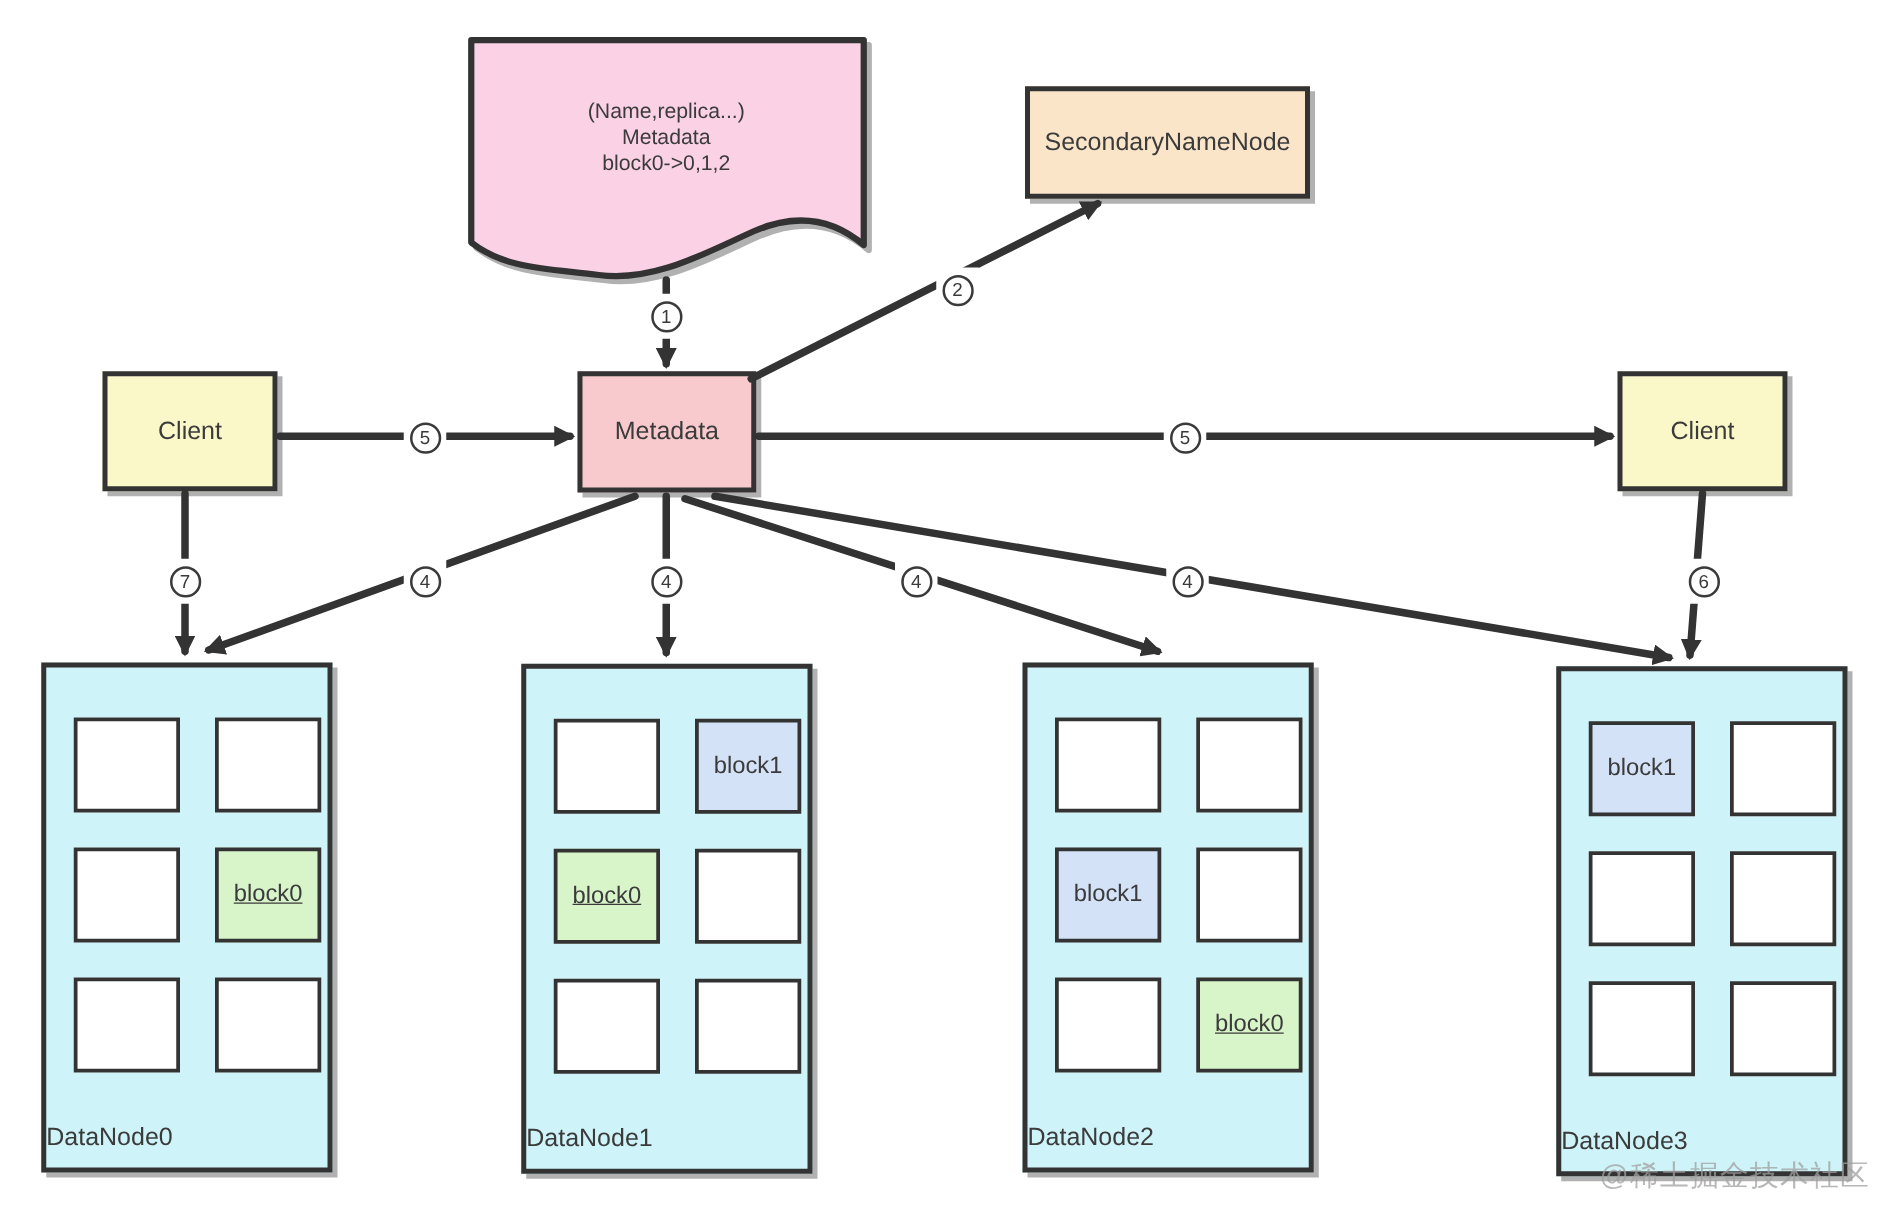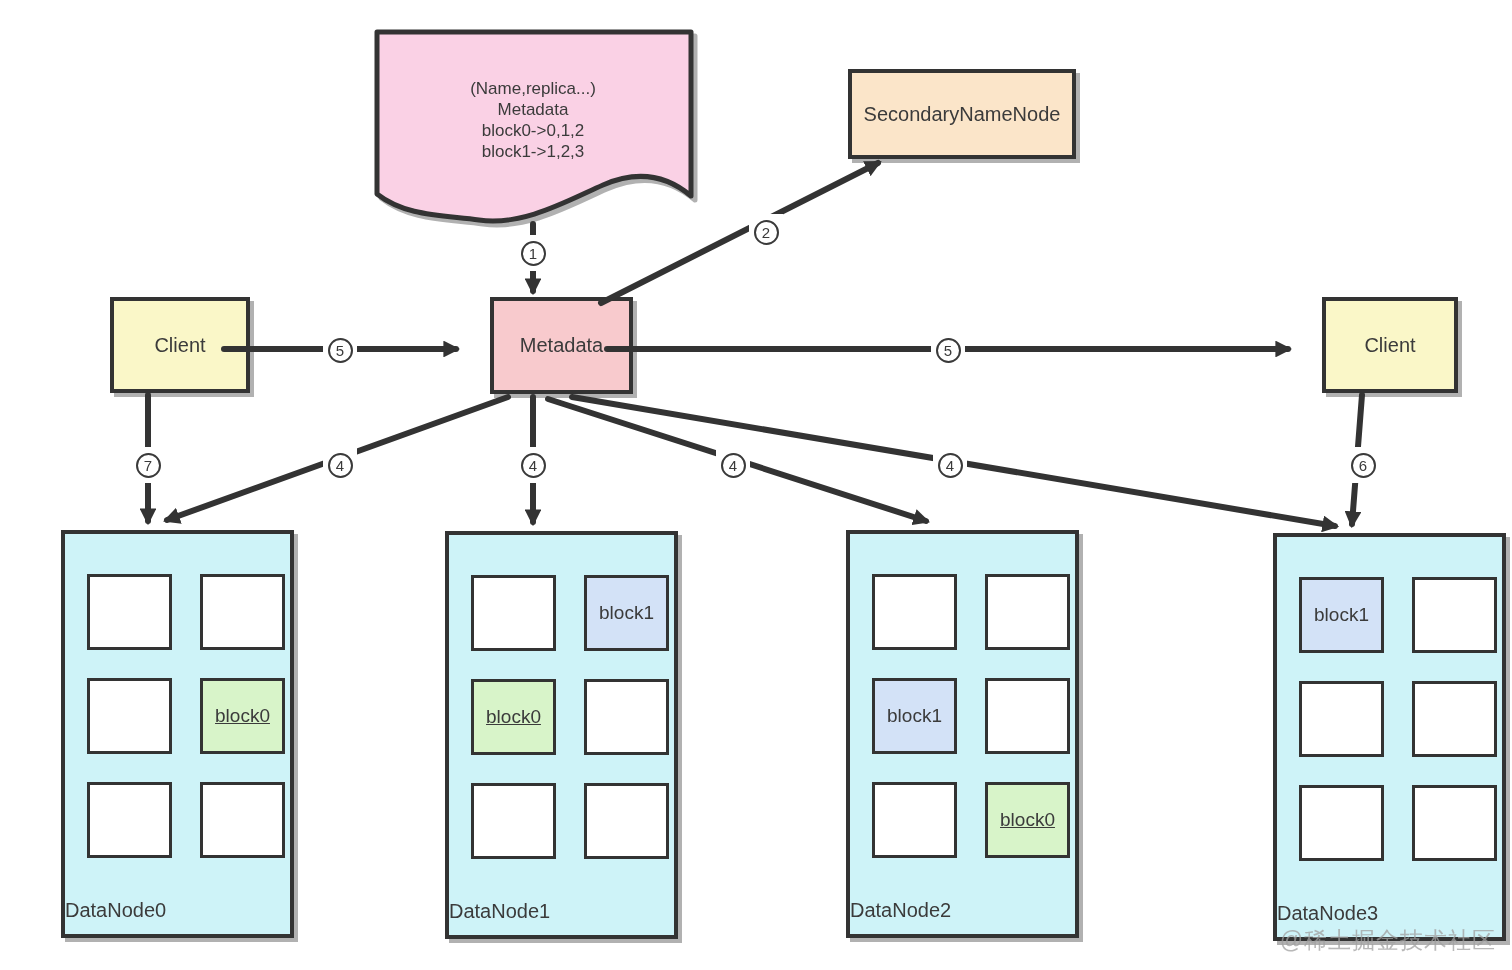--- a/index.html
+++ b/index.html
@@ -8,21 +8,20 @@
     font-family:"Liberation Sans","DejaVu Sans",sans-serif;
     color:var(--text, #3b3b3b); overflow:hidden;
   }
   
   .box {
     position:absolute; box-sizing:border-box;
     border:4px solid var(--line,#333);
     display:flex; align-items:center; justify-content:center;
     font-size:20px; z-index:1;
     box-shadow:4px 4px 0 rgba(51,51,51,0.38);
-    margin-left:28px;
   }
   .namenode   { background:var(--namenode-fill); }
   .secondary  { background:var(--secondary-fill); }
   .client     { background:var(--client-fill); }
   .datanode   { background:var(--datanode-fill); justify-content:flex-start; align-items:flex-start; }
 
   .dn-grid {
     position:absolute; left:22px; top:40px;
     display:grid; grid-template-columns:85px 85px; grid-template-rows:76px 76px 76px;
     column-gap:18px; row-gap:25px;gap:28px;
@@ -72,21 +71,20 @@
 
 <div class="canvas">
 
   <svg class="metadata-shape" width="322" height="205" viewBox="0 0 322 205">
     <path d="M4,4 H318 V168 C 292,146 262,143 230,157 C 192,174 150,198 106,192 C 68,187 32,188 4,166 Z"></path>
   </svg>
   <div class="metadata-text">
     <div>(Name,replica...)</div>
     <div>Metadata</div>
     <div>block0-&gt;0,1,2</div>
-    <div>block1-&gt;1,2,3</div>
   </div>
 
   <div class="box secondary" style="left:820px;top:69px;width:228px;height:90px">
     <span>SecondaryNameNode</span>
   </div>
 
   <div class="box namenode" style="left:462px;top:297px;width:143px;height:97px">
     <span>Metadata</span>
   </div>
 

